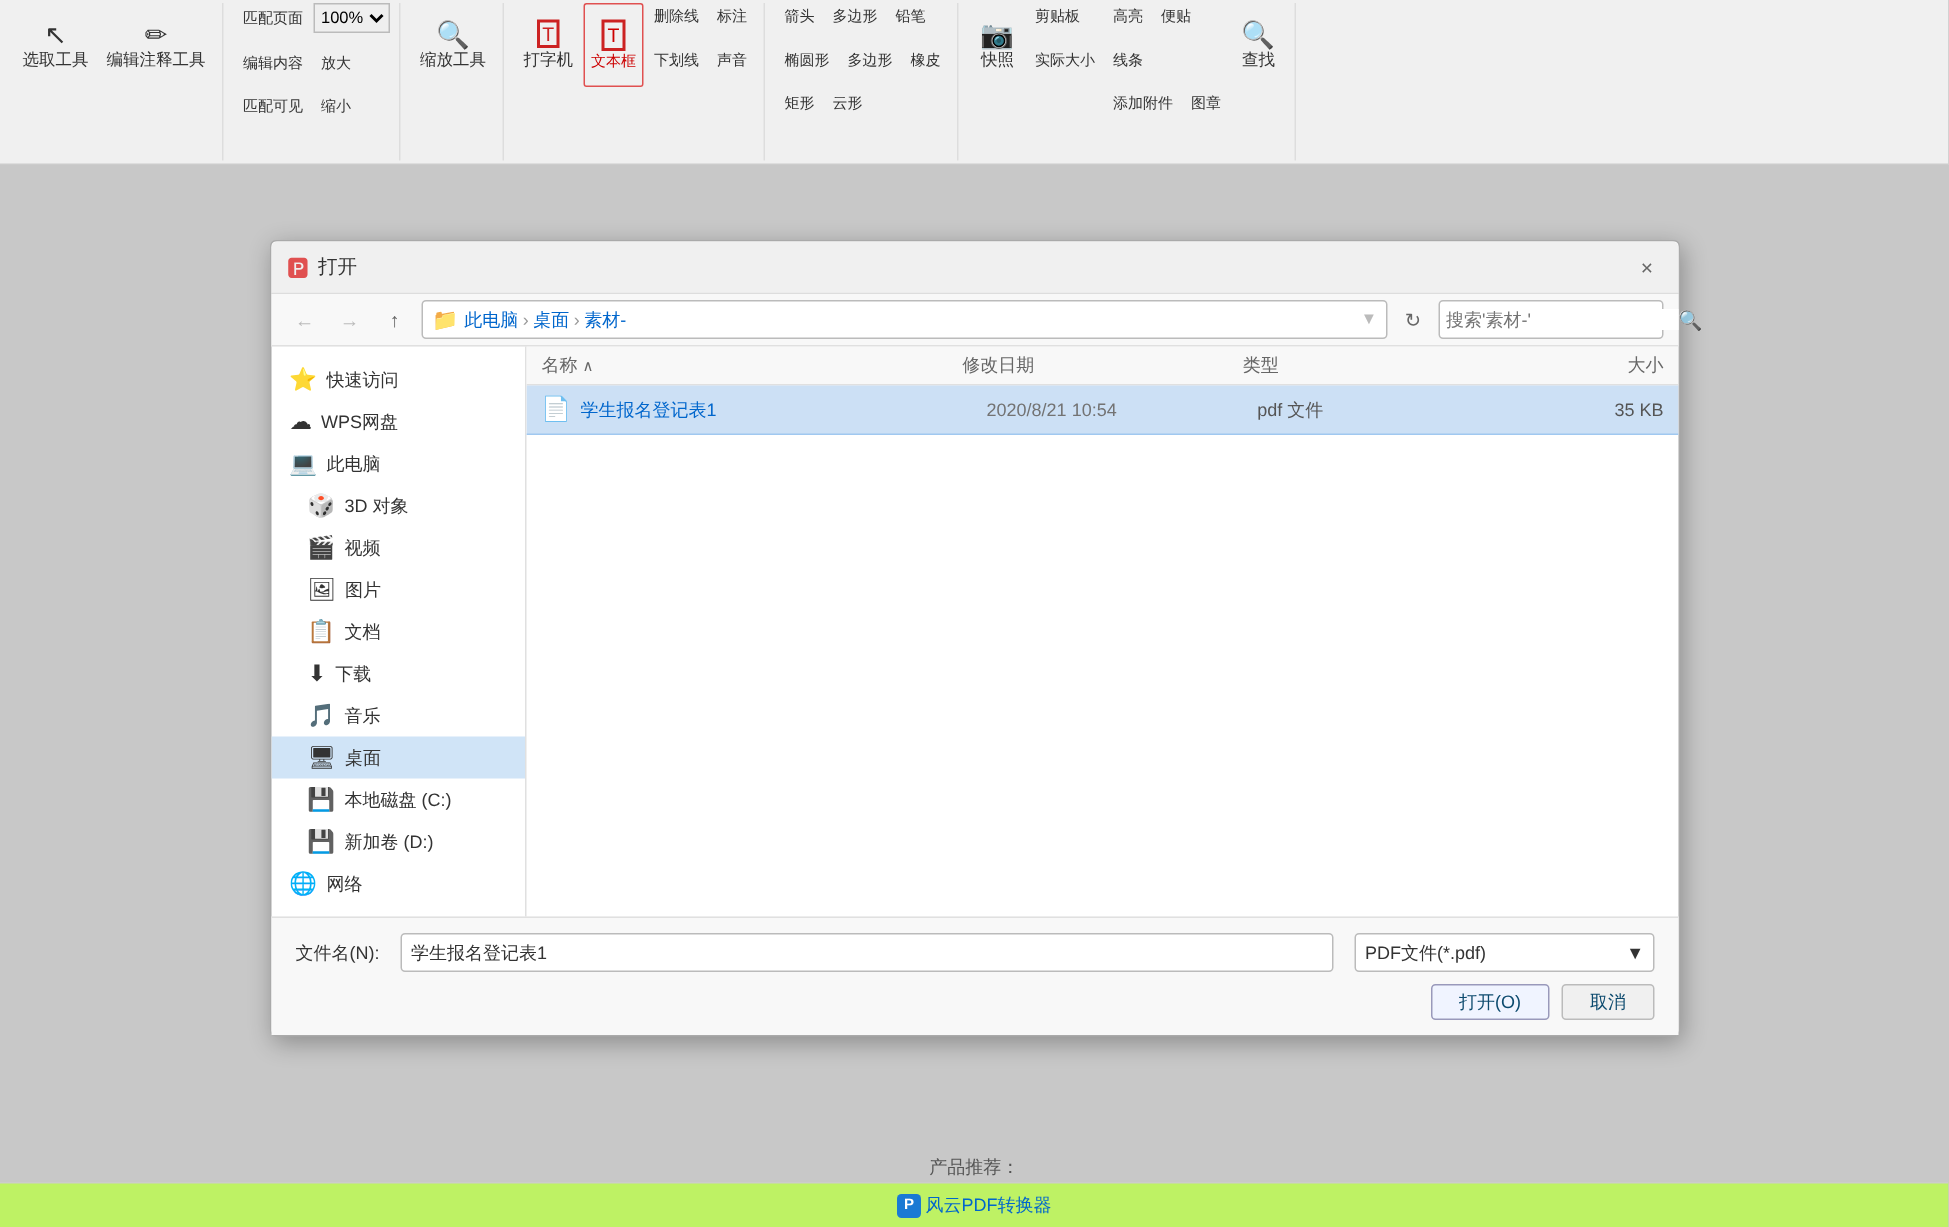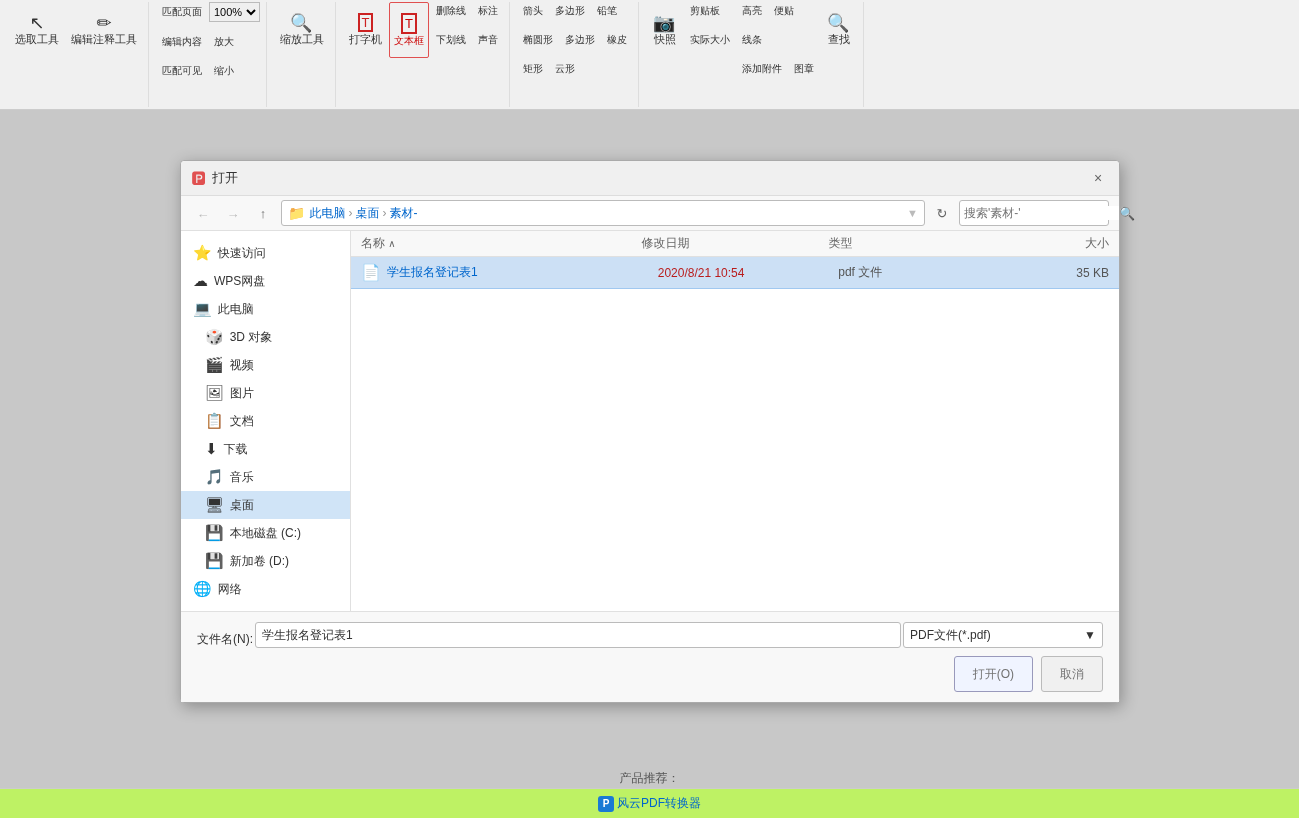--- a/index.html
+++ b/index.html
@@ -283,34 +283,34 @@
       display: flex;
       align-items: center;
       padding: 6px 10px;
       font-size: 12px;
       cursor: pointer;
       border-bottom: 1px solid transparent;
     }
     .file-row.selected { background: #cce0f5; border-bottom: 1px solid #a0c8f0; }
     .file-icon { font-size: 16px; margin-right: 6px; color: #cc2222; }
     .file-name-text { flex: 3; color: #0066cc; }
-    .file-date { flex: 2; color: #b91c1c; }
+    .file-date { flex: 2; color: #737373; }
     .file-type { flex: 2; color: #555; }
     .file-size { flex: 1; text-align: right; color: #555; }
 
     
     .dialog-footer {
       border-top: 1px solid #e0e0e0;
       padding: 10px 16px;
       background: #f8f8f8;
     }
     .footer-row {
       display: flex;
-      align-items: flex-end;
-      gap: 2px;
+      align-items: center;
+      gap: 14px;
       margin-bottom: 8px;
     }
     .footer-label {
       font-size: 12px;
       color: #333;
       white-space: nowrap;
     }
     .footer-input {
       flex: 1;
       height: 26px;
@@ -334,28 +334,28 @@
       cursor: pointer;
       width: 200px;
       justify-content: space-between;
     }
     .footer-btn-row {
       display: flex;
       justify-content: flex-end;
       gap: 8px;
     }
     .footer-action-btn {
-      height: 36px;
+      height: 24px;
       padding: 0 18px;
       border: 1px solid #bbb;
       border-radius: 3px;
       background: #f0f0f0;
       font-size: 12px;
       cursor: pointer;
-      color: #737373;
+      color: #0c4a6e;
     }
     .footer-action-btn.primary {
       background: #f0f4ff;
       border-color: #99b;
     }
 
     
     .promo-bar {
       position: absolute;
       bottom: 0;

